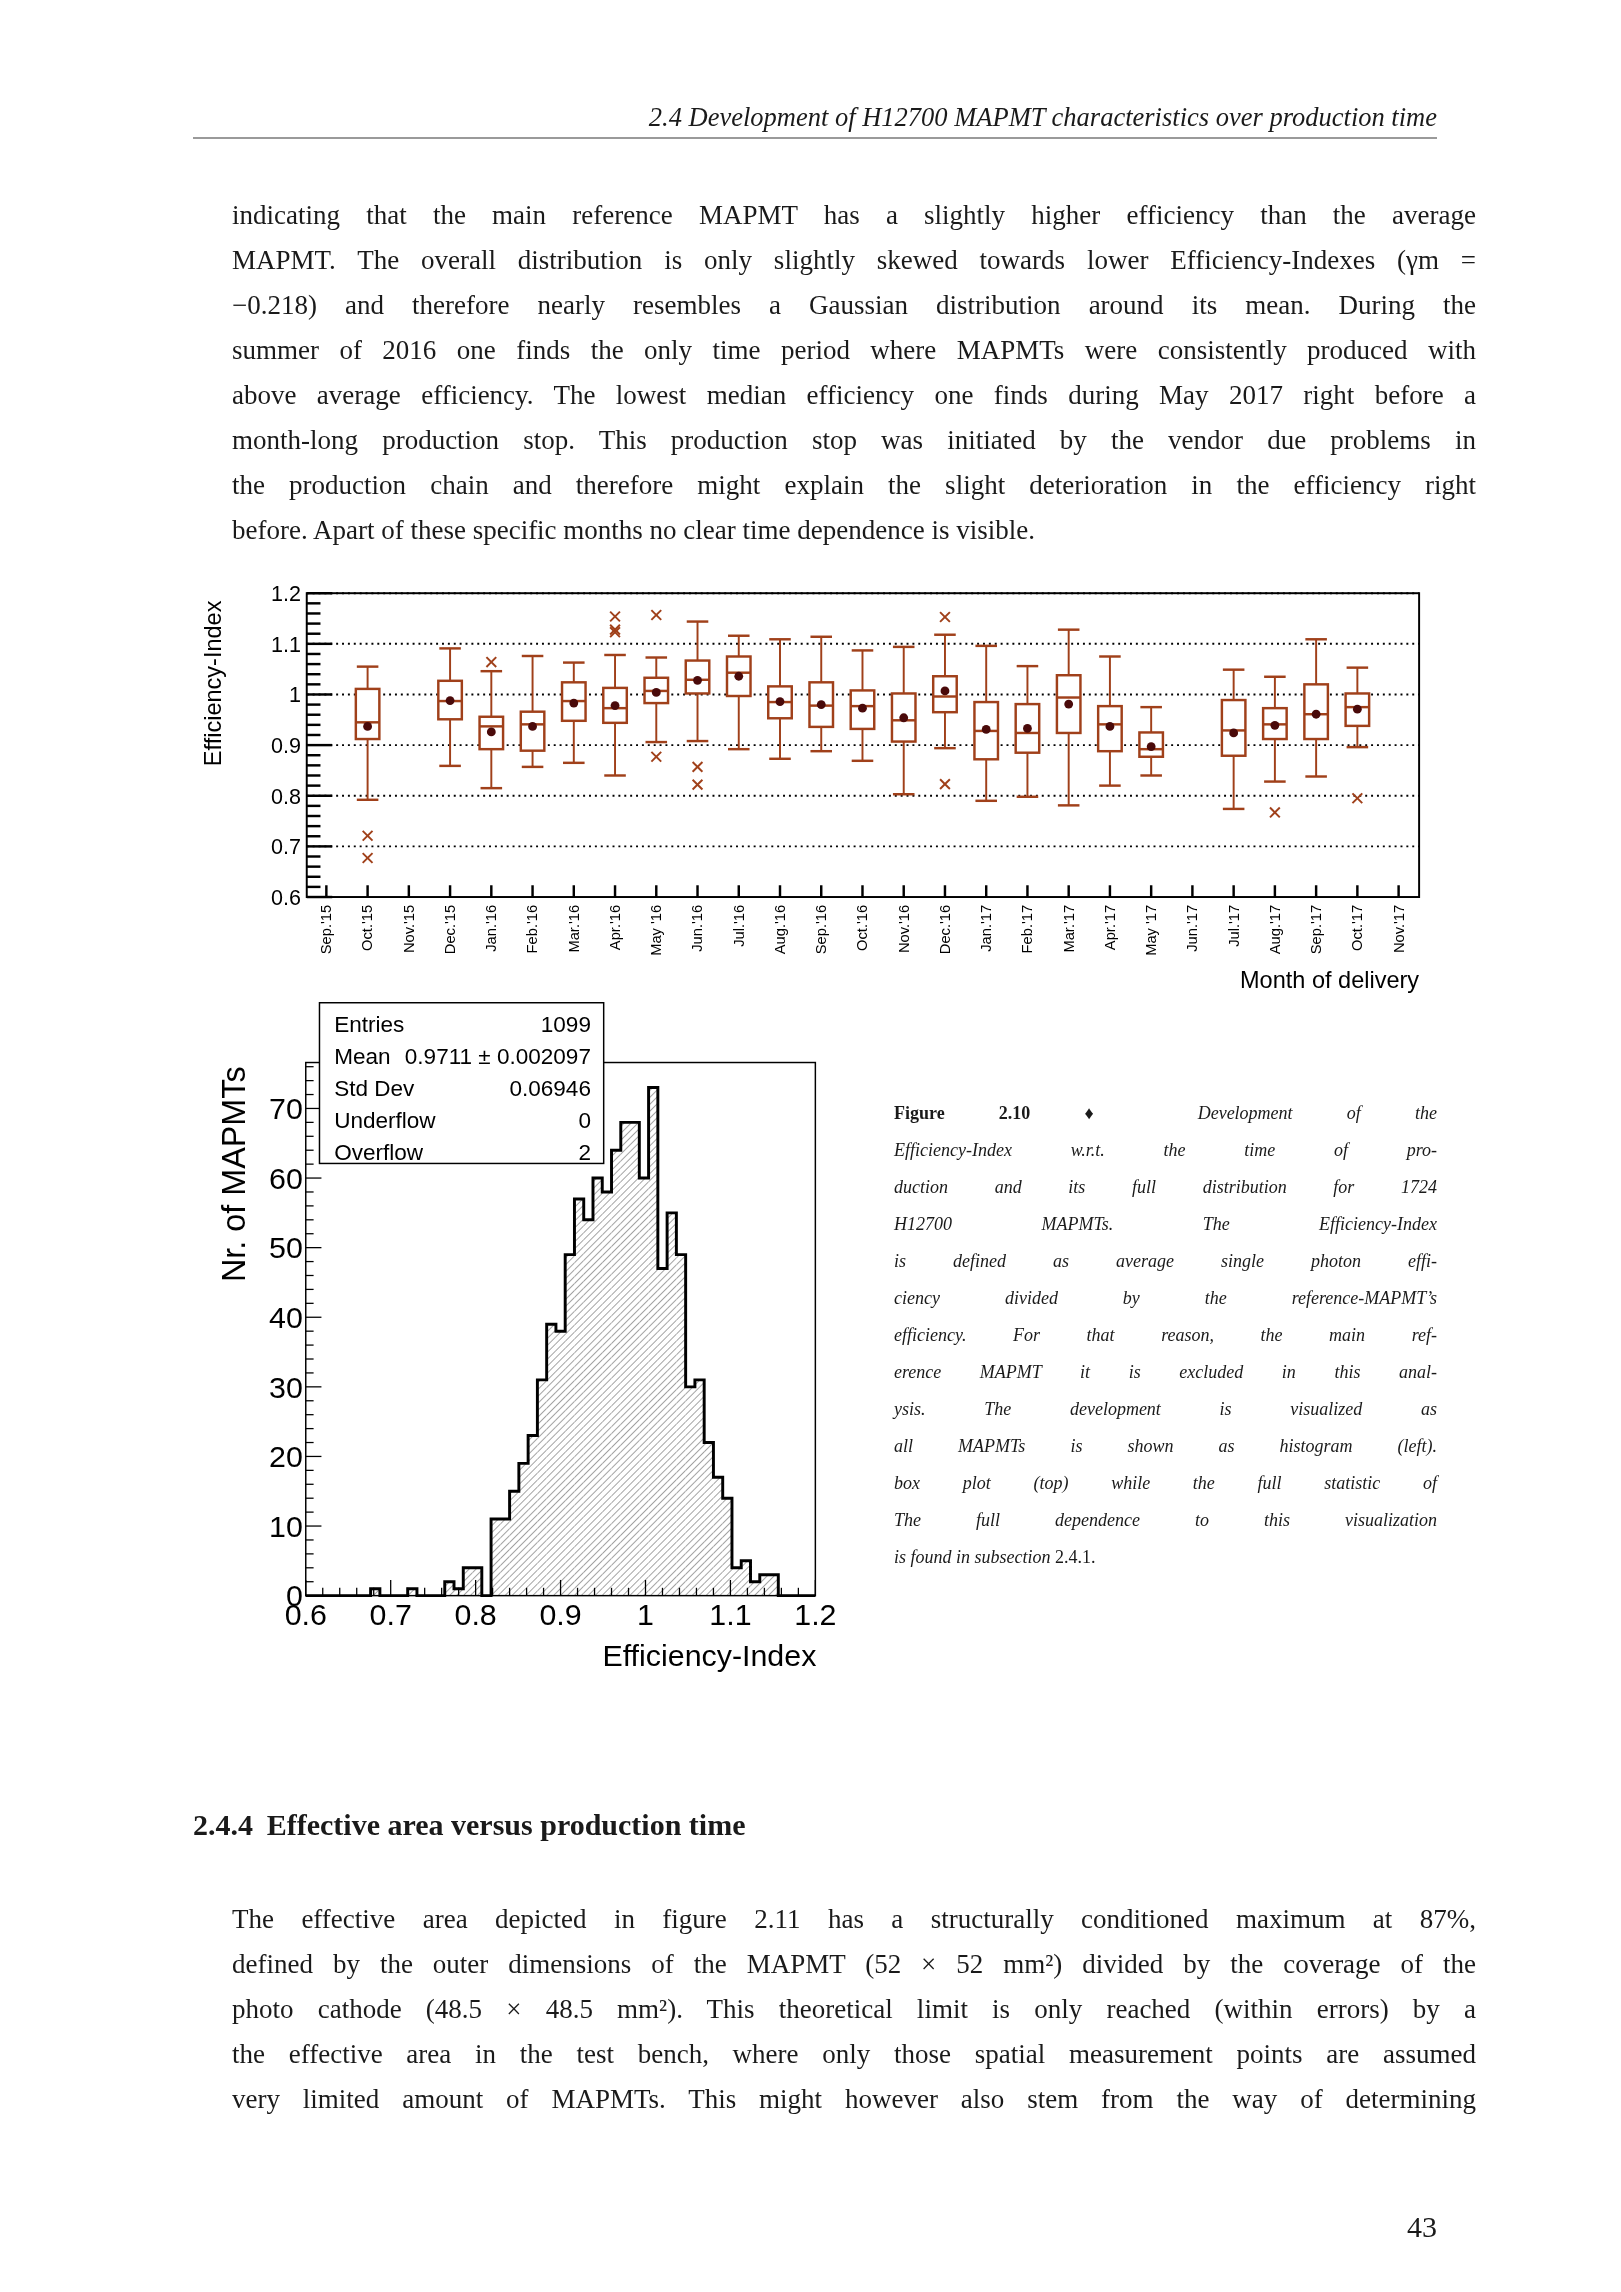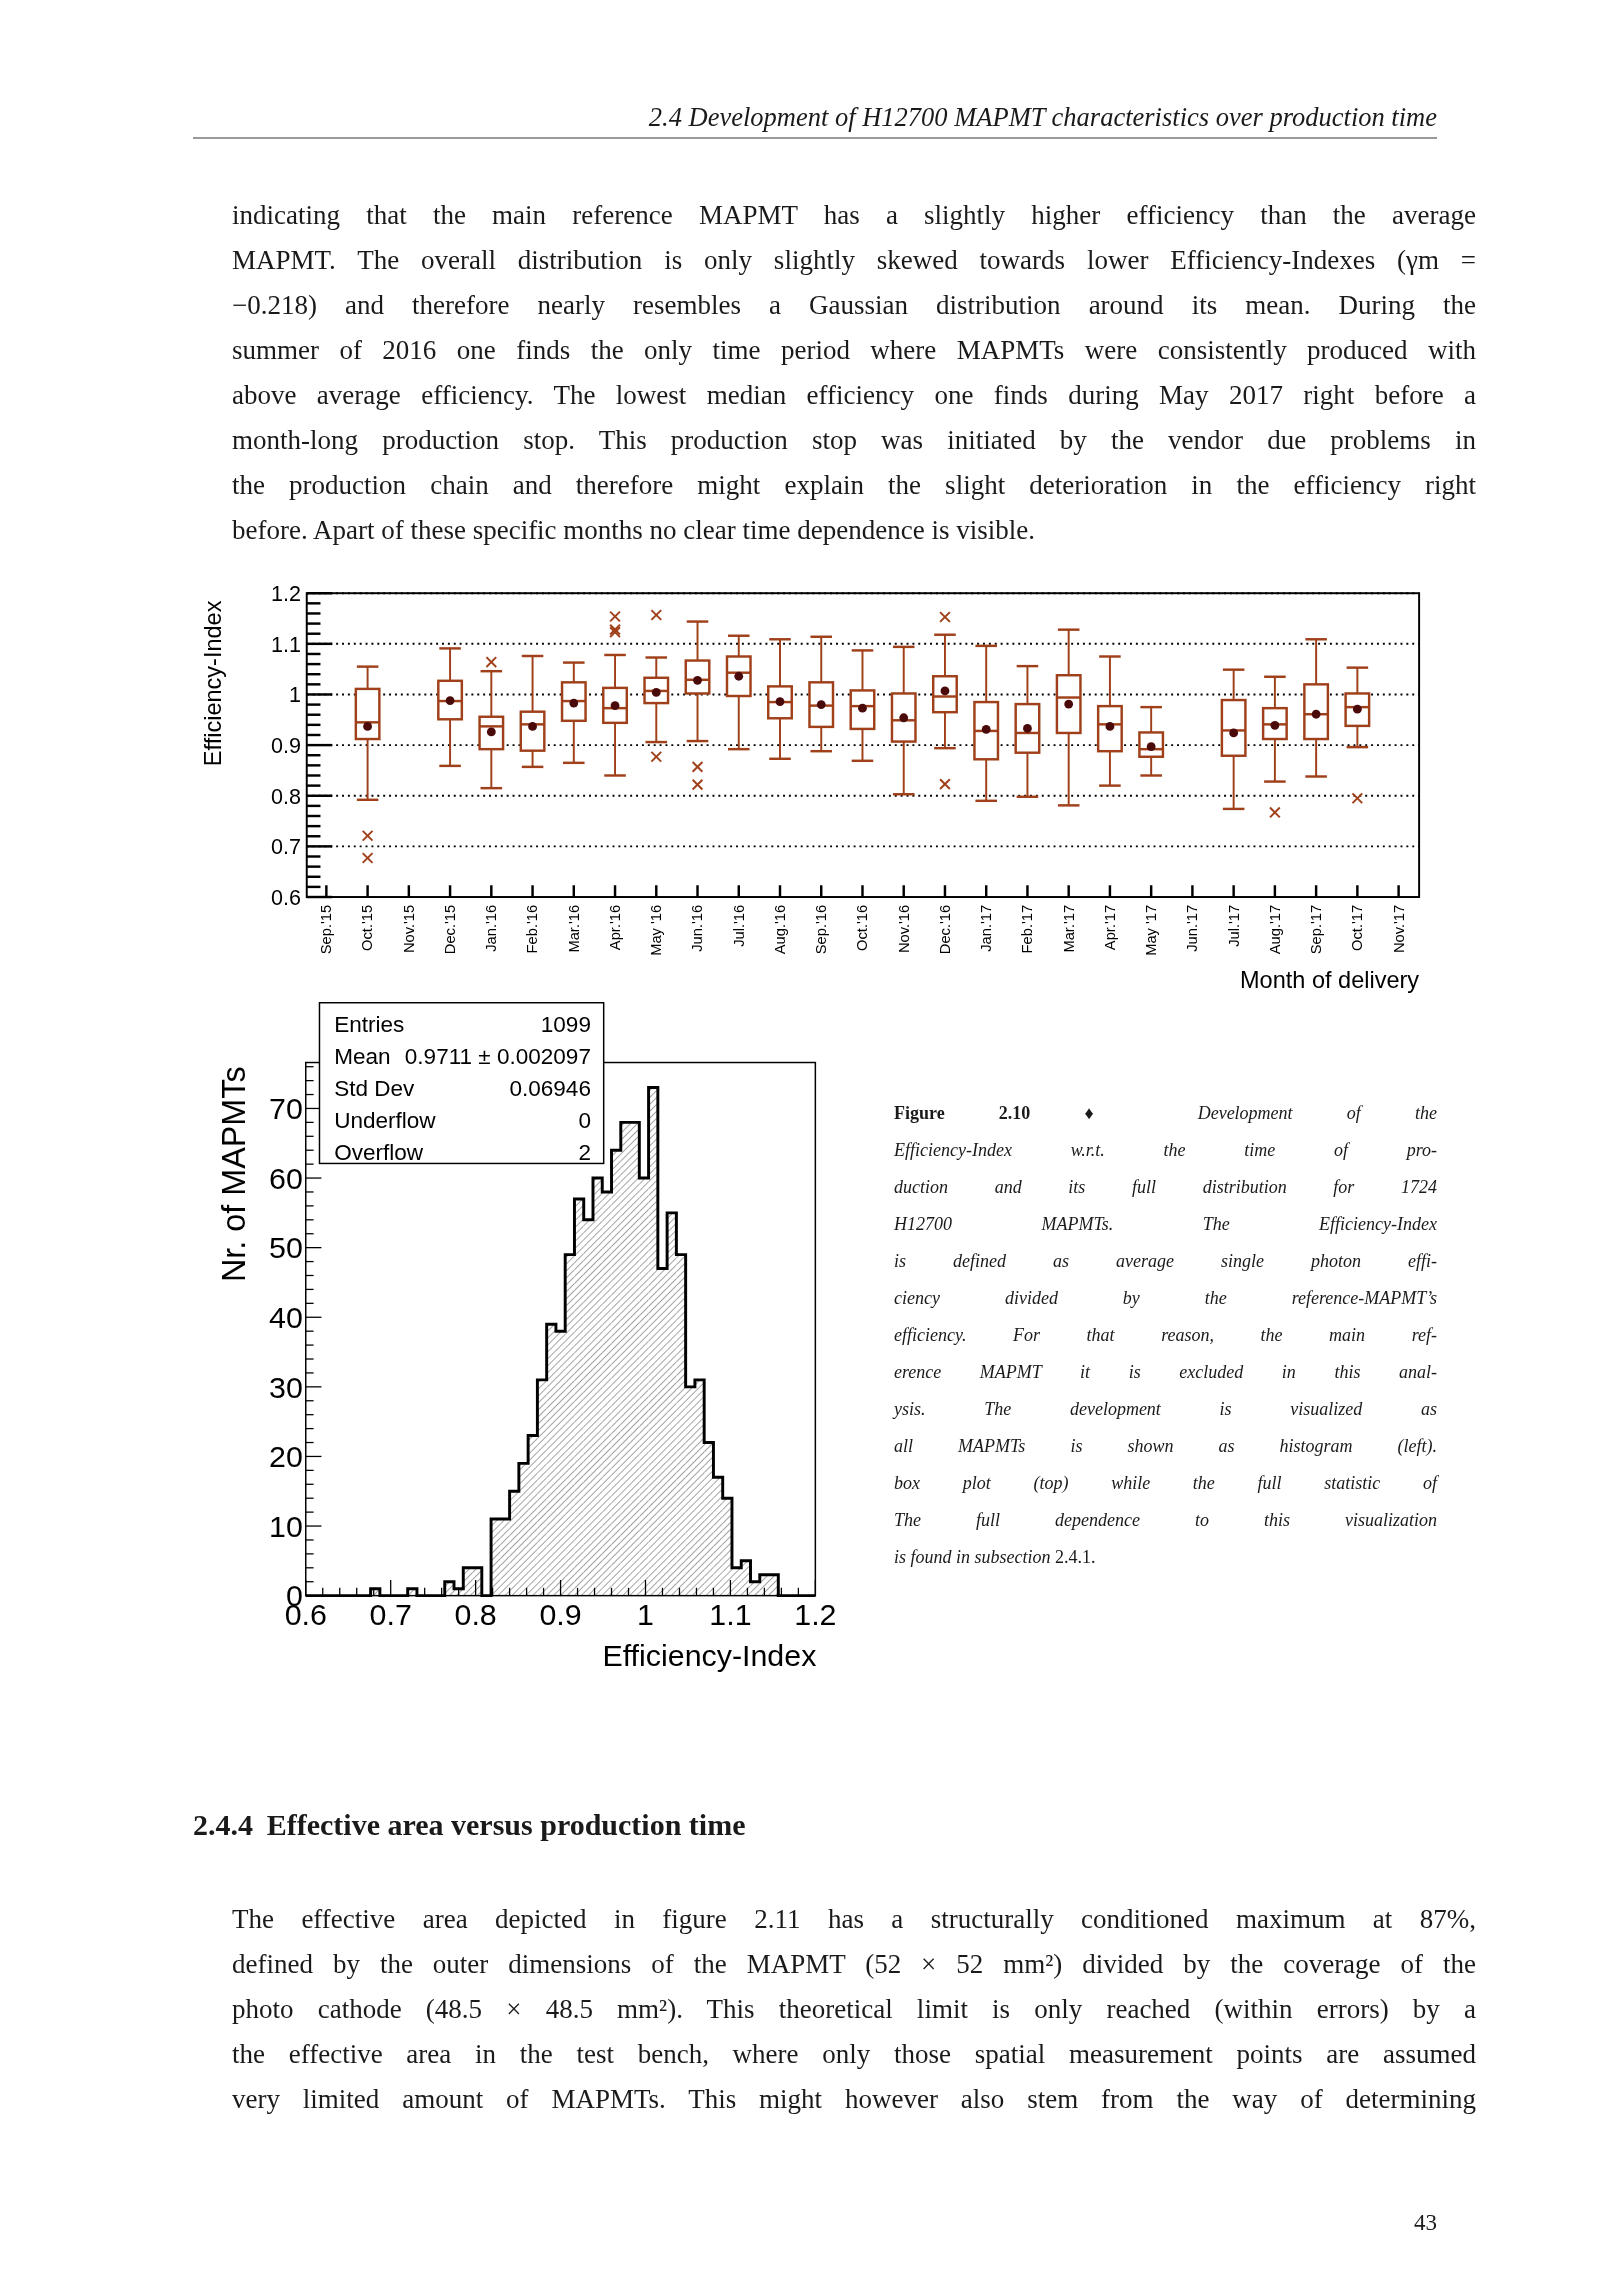--- a/index.html
+++ b/index.html
@@ -15,21 +15,21 @@
   .para .ln.last { text-align-last:left; }
   #para-1 { top:193px; }
   #para-2 { top:1897px; }
   #section-heading { left:193px; top:1805px; font-size:30px; font-weight:bold; line-height:39px; }
   #section-heading .num { margin-right:13.7px; }
   #caption { left:894px; width:543px; top:1095px; font-size:18px; line-height:37px; }
   #caption .ln { display:block; white-space:nowrap; text-align:justify; text-align-last:justify; font-style:italic; }
   #caption .ln.last { text-align-last:left; }
   #caption .fig-label { font-style:normal; font-weight:bold; }
   #caption .upright { font-style:normal; }
-  #page-number { left:193px; width:1244px; top:2210px; text-align:right; font-size:23px; }
+  #page-number { left:193px; width:1244px; top:2210px; text-align:right; font-size:30px; }
   svg text { font-family:"Liberation Sans","DejaVu Sans",sans-serif; }
 </style>
 </head>
 <body>
 
 <div class="abs" id="running-header">2.4 Development of H12700 MAPMT characteristics over production time</div>
 <div class="abs" id="header-rule"></div>
 
 <div class="abs para" id="para-1">
   <span class="ln">indicating that the main reference MAPMT has a slightly higher efficiency than the average</span>

